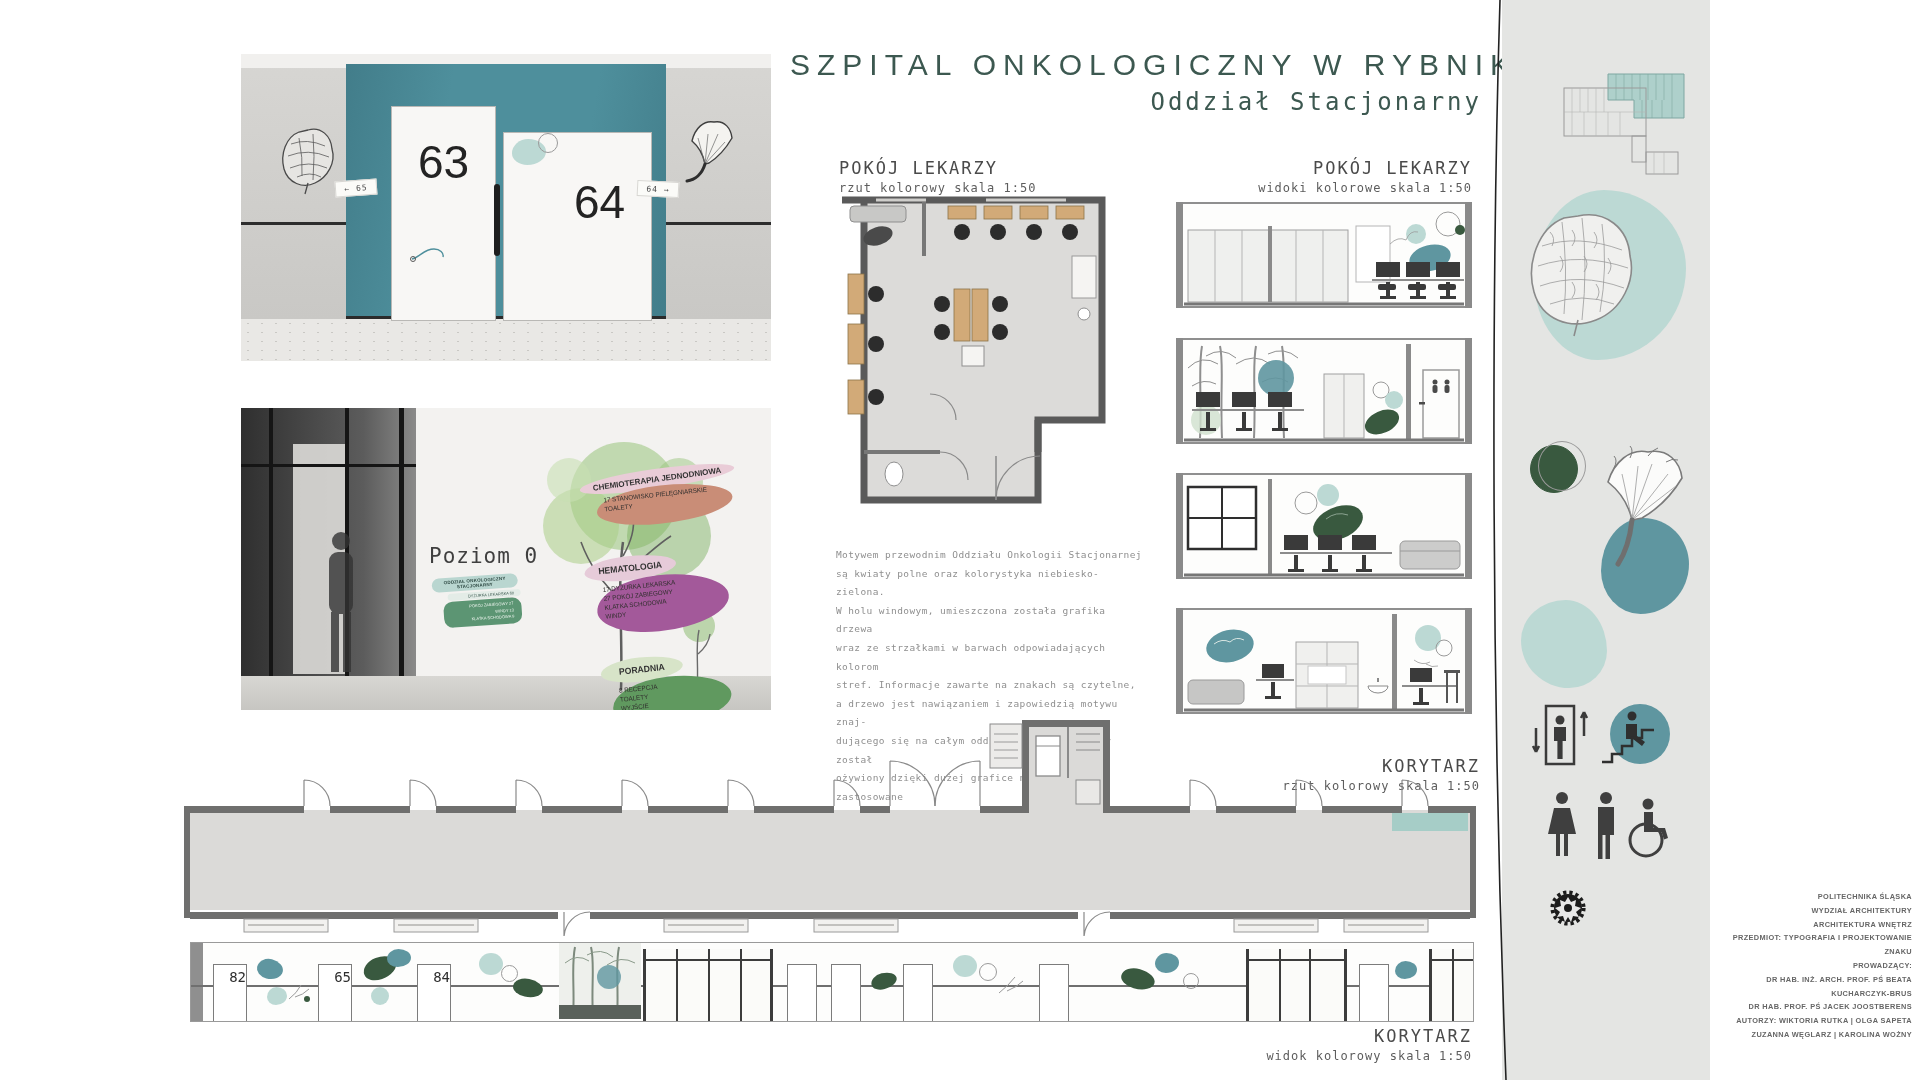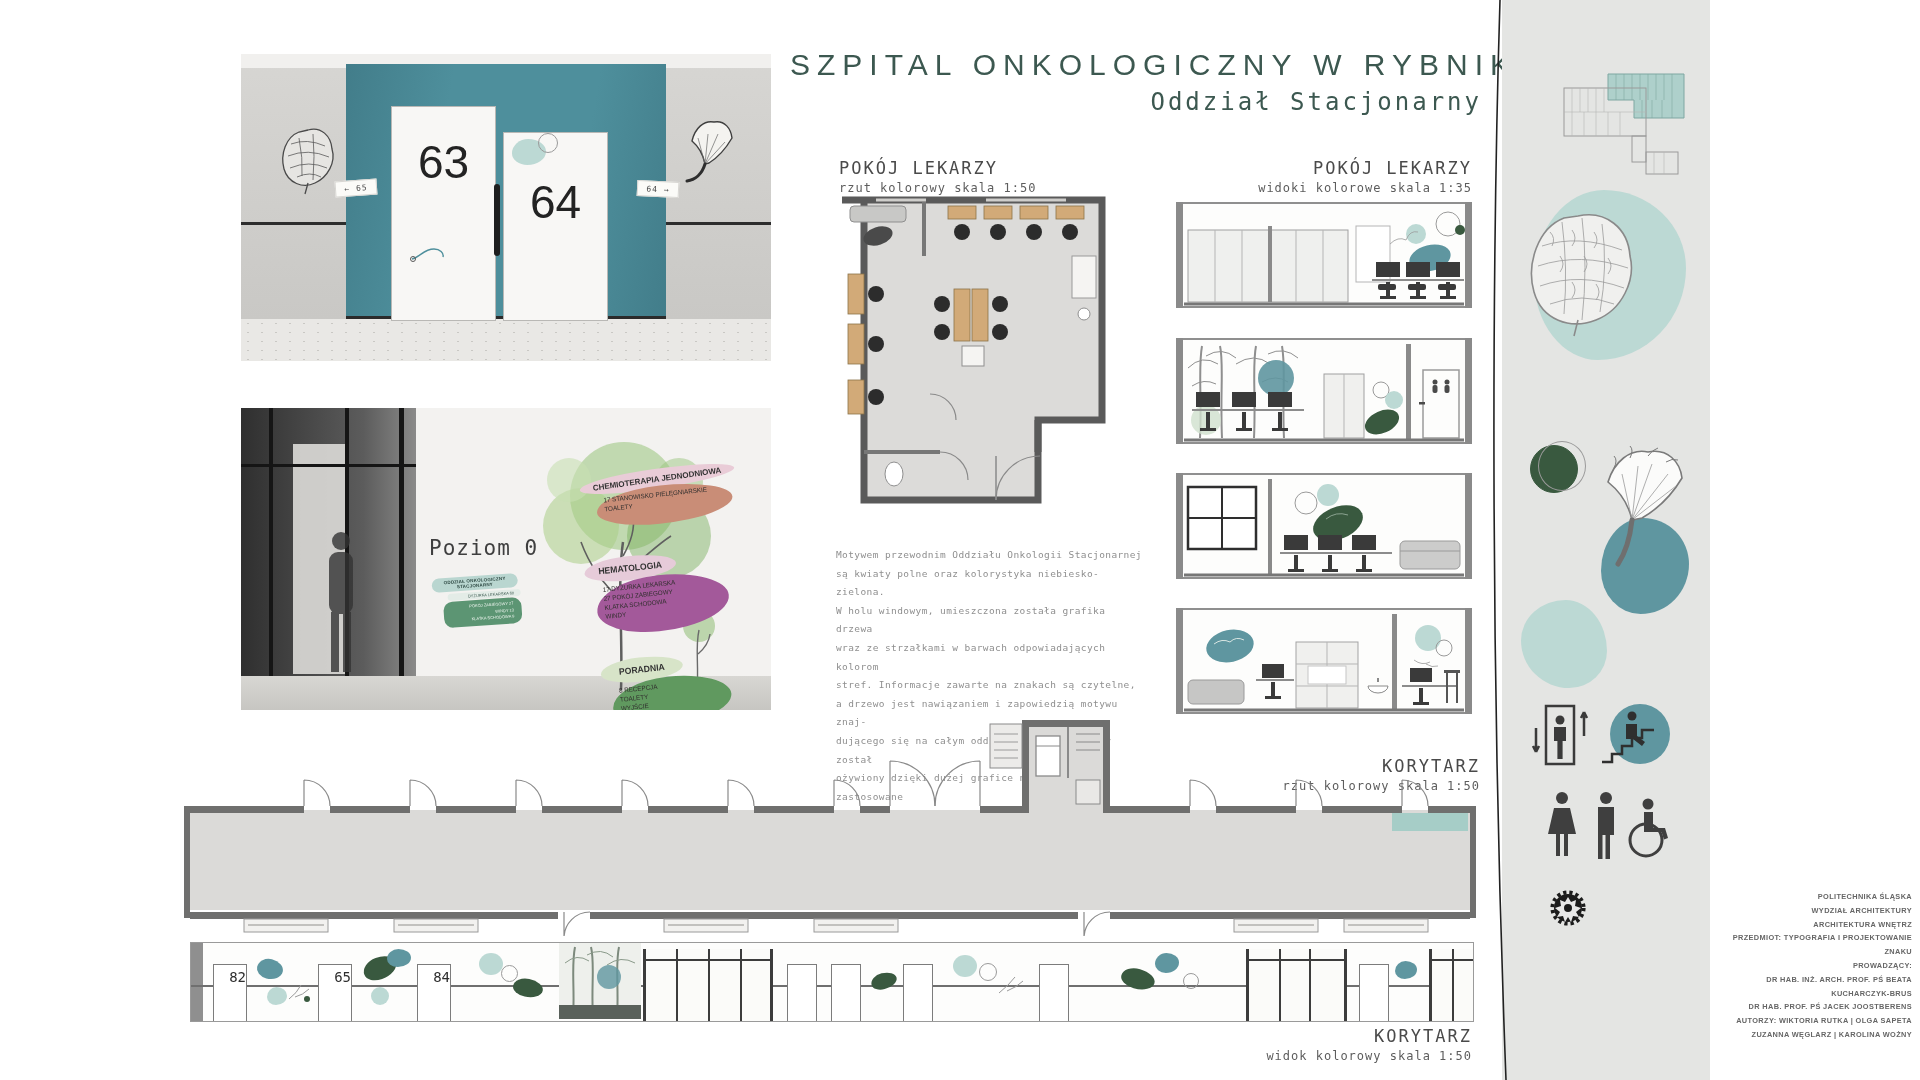--- a/index.html
+++ b/index.html
@@ -29,21 +29,21 @@
   .rd-handle{left:253px;top:130px;width:6px;height:72px;background:#1e1e1e;border-radius:3px;}
   .rail{background:#2d2d2d;height:3px;top:168px;}
   .wall-sign{background:#fbfbf8;border:1px solid #d8d7d3;font-family:"DejaVu Sans Mono",monospace;
              font-size:8px;color:#4a4a4a;display:flex;align-items:center;justify-content:center;letter-spacing:1px;}
   
   .render-hall{left:241px;top:408px;width:530px;height:302px;background:#f3f2f0;overflow:hidden;}
   .rh-dark{left:0;top:0;width:175px;height:100%;background:linear-gradient(90deg,#2f2f2f,#5c5c5c 70%,#8a8a89);}
   .rh-lit{left:52px;top:36px;width:52px;height:230px;background:#dddcd8;opacity:.9;}
   .rh-frame{background:#151515;}
   .rh-floor{left:0;bottom:0;width:100%;height:34px;background:linear-gradient(#d8d7d3,#c7c6c2);}
-  .poziom{left:188px;top:128px;font-size:21px;letter-spacing:1px;color:#3f3f3f;font-family:"DejaVu Sans Mono",monospace;}
+  .poziom{left:188px;top:136px;font-size:21px;letter-spacing:1px;color:#3f3f3f;font-family:"DejaVu Sans Mono",monospace;}
   .dir{left:192px;top:168px;width:86px;transform:rotate(-4deg);}
   .dir-h{background:#b9d6d0;border-radius:8px;font-size:4.5px;font-weight:bold;color:#2f4a44;
          text-align:center;padding:2px 2px;letter-spacing:.2px;}
   .dir-r1{background:#e3ece7;border-radius:6px;font-size:4px;color:#3c5a50;text-align:right;
           padding:1px 6px;width:70%;margin:2px 0 0 18%;}
   .dir-g{background:#5c9573;border-radius:9px;font-size:4px;color:#eef5ef;text-align:right;
          padding:3px 8px;width:72%;margin:1px 0 0 12%;line-height:6.5px;}
   .signs{left:344px;top:60px;width:170px;height:250px;transform:rotate(-6deg);}
   .sg-h{position:absolute;font-weight:bold;color:#333;display:flex;align-items:center;justify-content:center;
         transform:scaleX(.96);}
@@ -87,21 +87,21 @@
   <div class="abs rd-base"></div>
 
   <div class="abs door" style="left:150px;top:52px;width:103px;height:213px;">
     <div class="door-num" style="margin-top:28px;">63</div>
     <svg width="40" height="26" style="position:absolute;left:16px;top:132px;">
       <path d="M4 20 C12 18 16 10 26 10 C32 10 36 14 35 18" fill="none" stroke="#4e8f9c" stroke-width="1.4"></path>
       <circle cx="5" cy="20" r="2.5" fill="none" stroke="#5a5a5a" stroke-width="1"></circle>
     </svg>
   </div>
 
-  <div class="abs door" style="left:262px;top:78px;width:103px;height:187px;">
+  <div class="abs door" style="left:262px;top:78px;width:103px;height:187px;padding-left:44px;">
     <div class="abs b-lteal blobR" style="left:8px;top:6px;width:34px;height:26px;"></div>
     <div class="abs b-out" style="left:34px;top:0;width:18px;height:18px;"></div>
     <div class="door-num" style="margin-top:42px;">64</div>
   </div>
   <div class="abs rd-handle"></div>
 
   <div class="abs wall-sign" style="left:94px;top:126px;width:40px;height:14px;transform:rotate(-4deg);">← 65</div>
   <div class="abs wall-sign" style="left:396px;top:127px;width:40px;height:14px;transform:rotate(3deg);">64 →</div>
 
   <svg class="abs" style="left:36px;top:70px;" width="62" height="74">
@@ -179,21 +179,21 @@
     </div>
   </div>
 </div>
 
 <div class="abs fig-label" style="left:839px;top:158px;">
   <div class="l1">POKÓJ LEKARZY</div>
   <div class="l2">rzut kolorowy skala 1:50</div>
 </div>
 <div class="abs fig-label" style="right:448px;top:158px;text-align:right;">
   <div class="l1">POKÓJ LEKARZY</div>
-  <div class="l2">widoki kolorowe skala 1:35</div>
+  <div class="l2">widoki kolorowe skala 1:50</div>
 </div>
 <div class="abs fig-label" style="right:440px;top:756px;text-align:right;">
   <div class="l1">KORYTARZ</div>
   <div class="l2">rzut kolorowy skala 1:50</div>
 </div>
 <div class="abs fig-label" style="right:448px;top:1026px;text-align:right;">
   <div class="l1">KORYTARZ</div>
   <div class="l2">widok kolorowy skala 1:50</div>
 </div>
 

